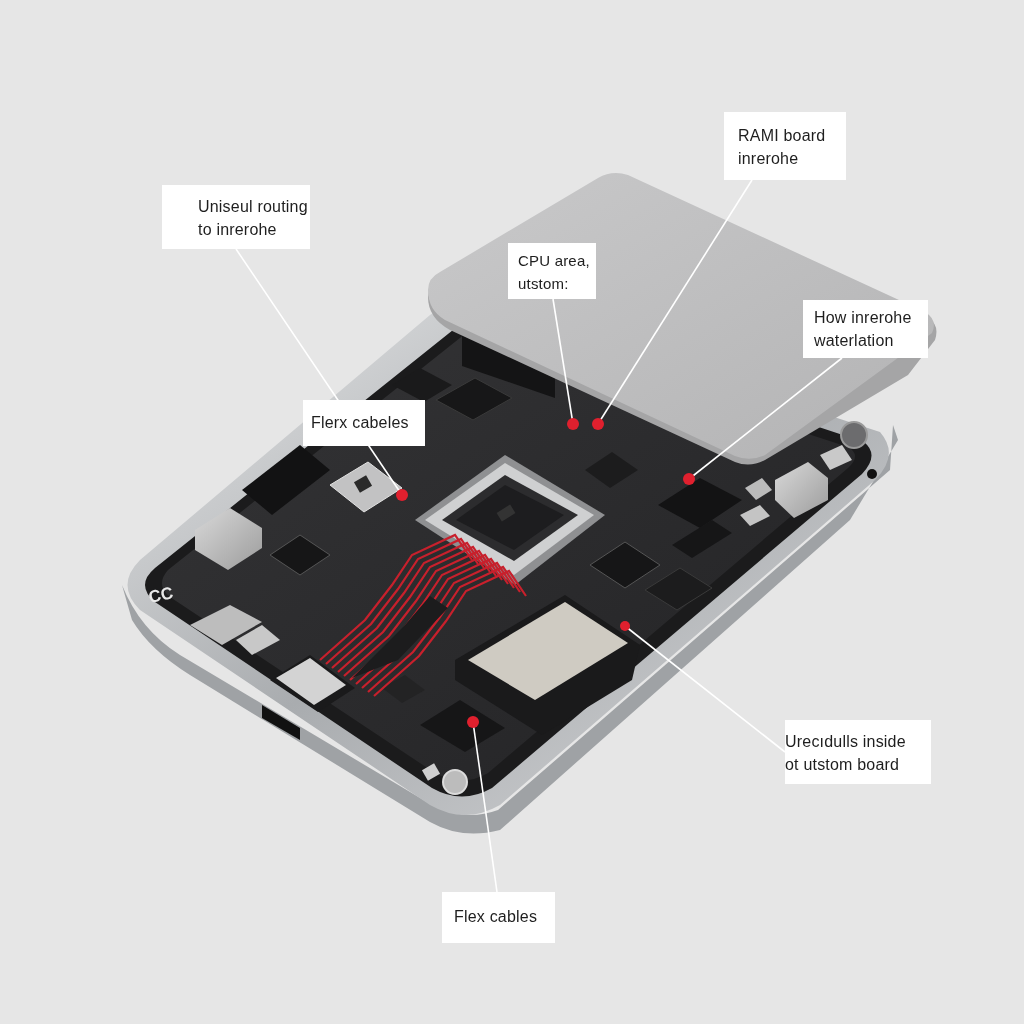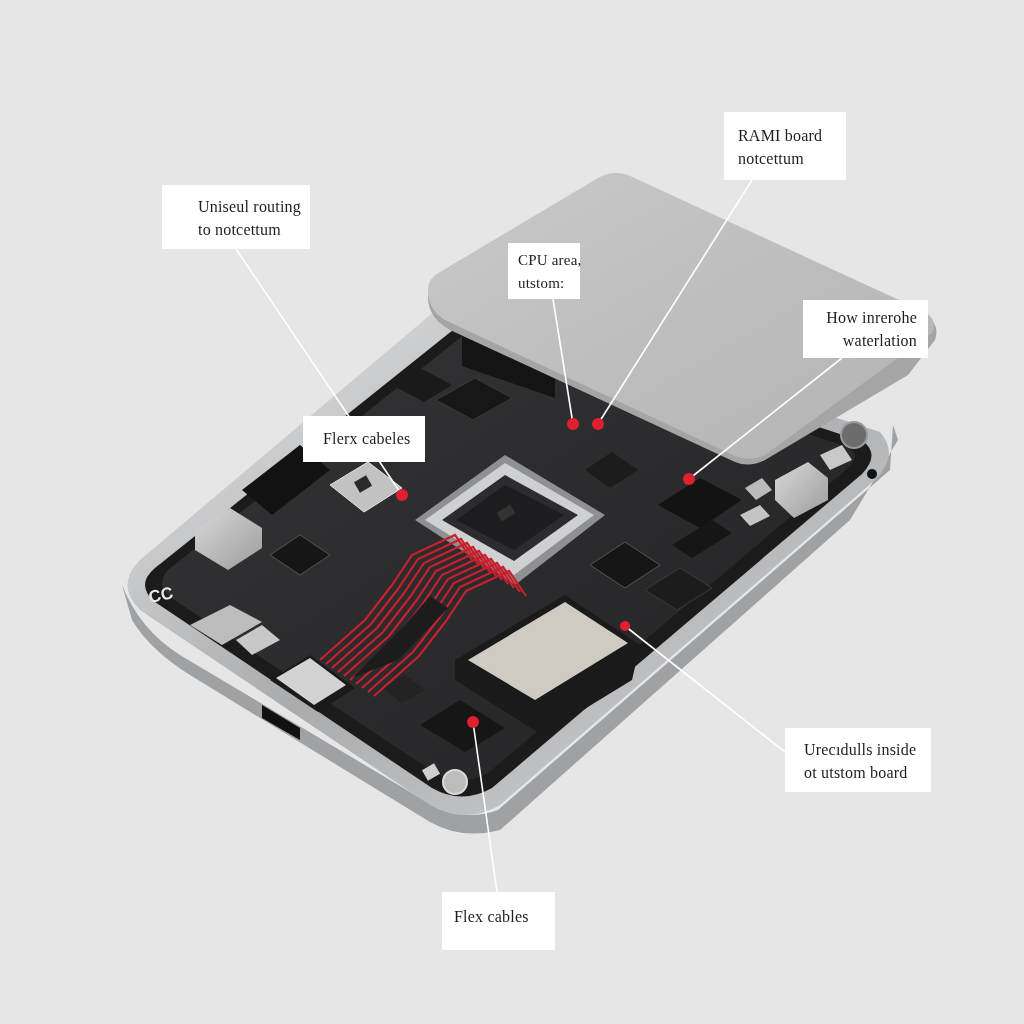--- a/index.html
+++ b/index.html
@@ -14,21 +14,21 @@
       position:absolute;
       background:#ffffff;
       color:#1e1e1e;
       font-size:16px;
       line-height:23px;
       padding:10px 14px 10px 14px;
       box-sizing:border-box;
       white-space:nowrap;
       letter-spacing:0.2px;
     }
-    .callout span { display:block;font-family:Liberation Serif, serif; }
+    .callout span { display:block; }
   </style>
 </head>
 <body>
 
 <div id="stage">
   <svg id="art" width="1024" height="1024" viewBox="0 0 1024 1024" style="position:absolute;left:0;top:0">
     <defs>
       <linearGradient id="frameGrad" x1="0" y1="0" x2="1" y2="1">
         <stop offset="0" stop-color="#e8e9ea"></stop>
         <stop offset="0.5" stop-color="#a9acaf"></stop>
@@ -147,43 +147,43 @@
       <circle cx="573" cy="424" r="6"></circle>
       <circle cx="598" cy="424" r="6"></circle>
       <circle cx="689" cy="479" r="6"></circle>
       <circle cx="625" cy="626" r="5"></circle>
       <circle cx="473" cy="722" r="6"></circle>
     </g>
   </svg>
 
   <div class="callout" style="left:162px;top:185px;width:148px;height:64px;padding-left:36px;">
     <span>Uniseul routing</span>
-    <span>to notcettum</span>
+    <span>to inrerohe</span>
   </div>
 
   <div class="callout" style="left:724px;top:112px;width:122px;height:68px;padding-top:12px;">
     <span>RAMI board</span>
-    <span>notcettum</span>
+    <span>inrerohe</span>
   </div>
 
-  <div class="callout" style="left:508px;top:243px;width:72px;height:56px;padding:6px 10px;font-size:15px;">
+  <div class="callout" style="left:508px;top:243px;width:88px;height:56px;padding:6px 10px;font-size:15px;">
     <span>CPU area,</span>
     <span>utstom:</span>
   </div>
 
-  <div class="callout" style="left:803px;top:300px;width:125px;height:58px;padding:6px 11px;text-align:right;">
+  <div class="callout" style="left:803px;top:300px;width:125px;height:58px;padding:6px 11px;">
     <span>How inrerohe</span>
     <span>waterlation</span>
   </div>
 
-  <div class="callout" style="left:303px;top:416px;width:122px;height:46px;padding:11px 20px;">
+  <div class="callout" style="left:303px;top:400px;width:122px;height:46px;padding:11px 8px;">
     <span>Flerx cabeles</span>
   </div>
 
-  <div class="callout" style="left:785px;top:720px;width:146px;height:64px;padding:10px 19px;margin-top:8px;">
+  <div class="callout" style="left:785px;top:720px;width:146px;height:64px;padding:10px 0;">
     <span>Urecıdulls inside</span>
     <span>ot utstom board</span>
   </div>
 
-  <div class="callout" style="left:442px;top:892px;width:113px;height:58px;padding:13px 12px;">
+  <div class="callout" style="left:442px;top:892px;width:113px;height:51px;padding:13px 12px;">
     <span>Flex cables</span>
   </div>
 </div>
 
 </body></html>

